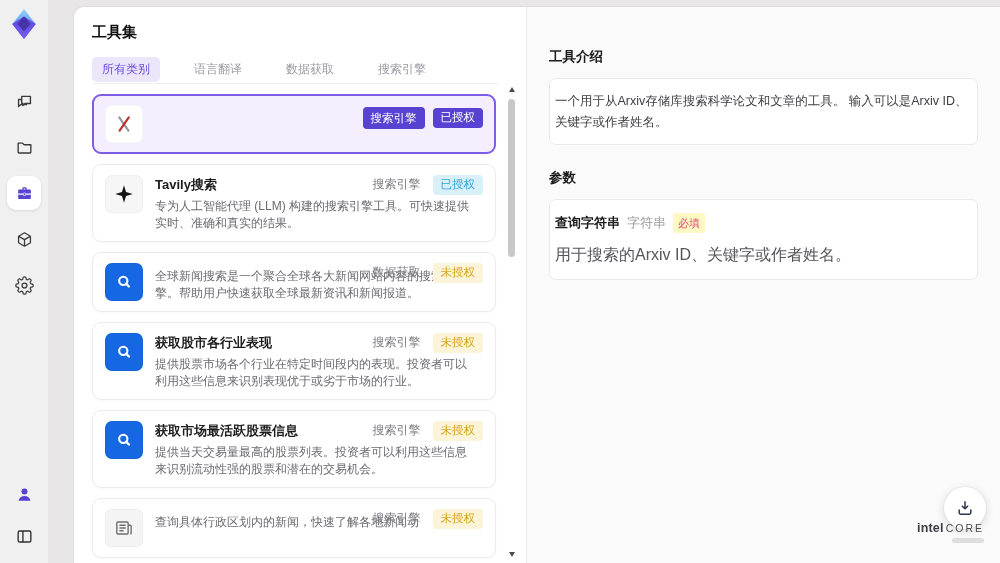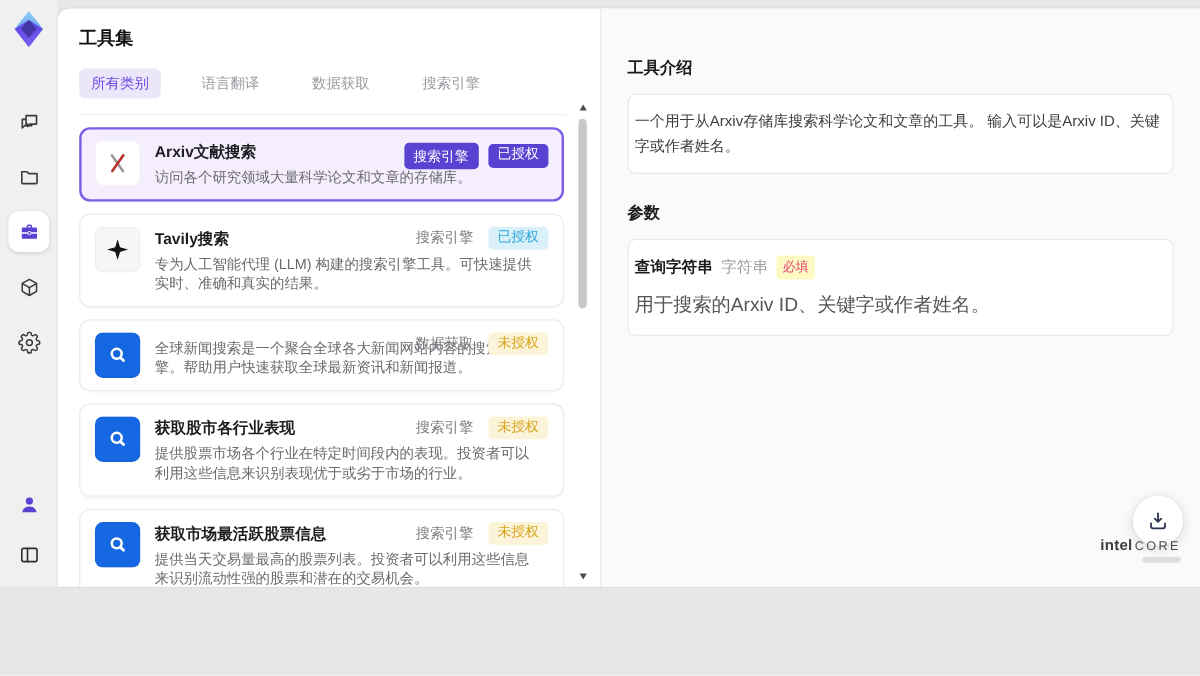--- a/index.html
+++ b/index.html
@@ -3,21 +3,21 @@
 <meta charset="utf-8">
 <style>
   * { box-sizing: border-box; margin: 0; padding: 0; }
   html,body { width:1000px; height:563px; overflow:hidden; }
   body {
     font-family: "Liberation Sans", "DejaVu Sans", sans-serif;
     background:#e8e6e6;
     color:#1e1e1e;
     font-size:13px;
   }
-  .app { display:flex; width:1000px; height:489px; }
+  .app { display:flex; width:1000px; height:563px;gap:26px; }
 
   
   .sidebar {
     width:48px; background:#f1f0f1; height:100%;
     display:flex; flex-direction:column; align-items:center;
     padding:8px 0 10px 0; flex:none;
   }
   .logo { width:30px; height:32px; margin-bottom:20px; }
   .nav { display:flex; flex-direction:column; gap:12px; margin-top:24px; align-items:center; }
   .nav-item {
@@ -35,21 +35,21 @@
     flex:1; display:flex; background:#fff;
     border-top-left-radius:10px; overflow:hidden;
     box-shadow:0 0 0 1px rgba(0,0,0,.04);
   }
 
   
   .list-panel { width:452px; flex:none; position:relative; padding:16px 0 0 18px; }
   .panel-title { font-size:15px; font-weight:bold; color:#121212; }
   .tabs {
     display:flex; align-items:center; gap:24px;
-    margin-top:15px; padding-bottom:13px;
+    margin-top:15px; padding-bottom:1px;
     border-bottom:1px solid #f0eef3; width:calc(100% - 28px);
   }
   .tab { font-size:12px; color:#9b9aa1; padding:4px 10px; border-radius:5px; cursor:pointer; white-space:nowrap; }
   .tab.active { background:#ece6fa; color:#6a4be0; }
 
   .tool-list { margin-top:10px; display:flex; flex-direction:column; gap:10px; padding-right:30px; }
   .tool-card {
     position:relative; background:#fff;
     border:1px solid #ececee; border-radius:9px;
     padding:10px 12px; display:flex; gap:12px;
@@ -216,24 +216,20 @@
             <div class="tab">搜索引擎</div>
           </div>
         <div class="tool-list" id="tool-list">
             <div class="tool-card selected">
     <div class="t-icon" style="background: rgb(255, 255, 255);">
                 <svg viewBox="0 0 24 24" fill="none" stroke-linecap="round">
                   <path d="M6.8 4.8 16.8 19.2" stroke="#9a9a9a" stroke-width="2.4"></path>
                   <path d="M17.2 4.8 7.2 19.2" stroke="#b8342b" stroke-width="2.4"></path>
                 </svg>
               </div>
-    <div class="t-body">
-      <div class="t-name">Arxiv文献搜索</div>
-      <div class="t-desc">访问各个研究领域大量科学论文和文章的存储库。</div>
-    </div>
     <div class="t-tags">
       <span class="t-cat">搜索引擎</span>
       <span class="t-auth">已授权</span>
     </div>
   </div>
             <div class="tool-card authorized">
     <div class="t-icon" style="background: rgb(246, 246, 247);">
                 <svg viewBox="0 0 24 24" fill="#141414">
                   <path d="M12 2.5 14.2 9.8 21.5 12 14.2 14.2 12 21.5 9.8 14.2 2.5 12 9.8 9.8z"></path>
                 </svg>

